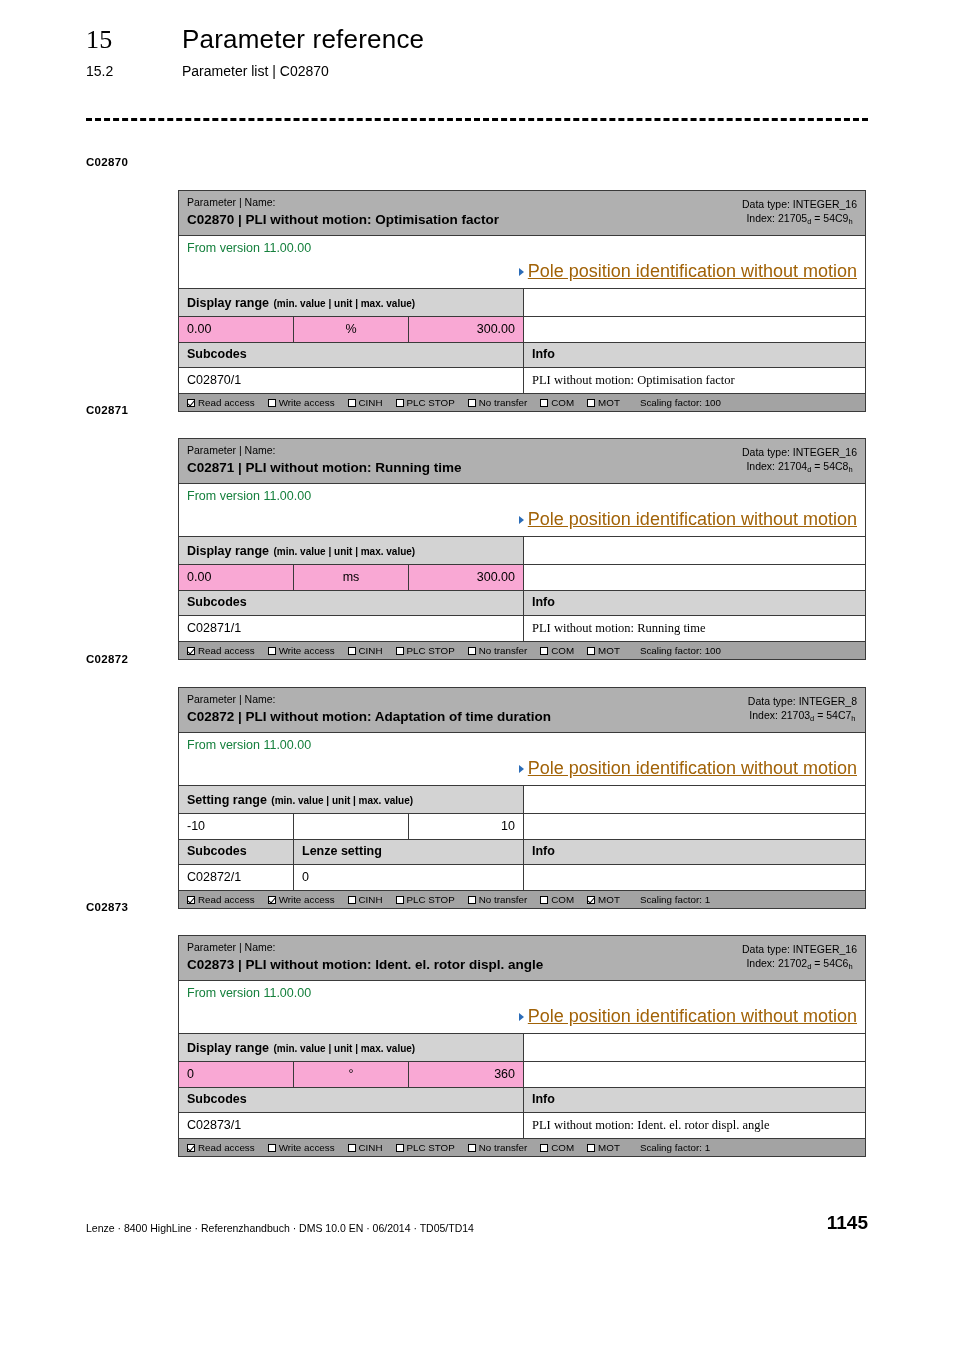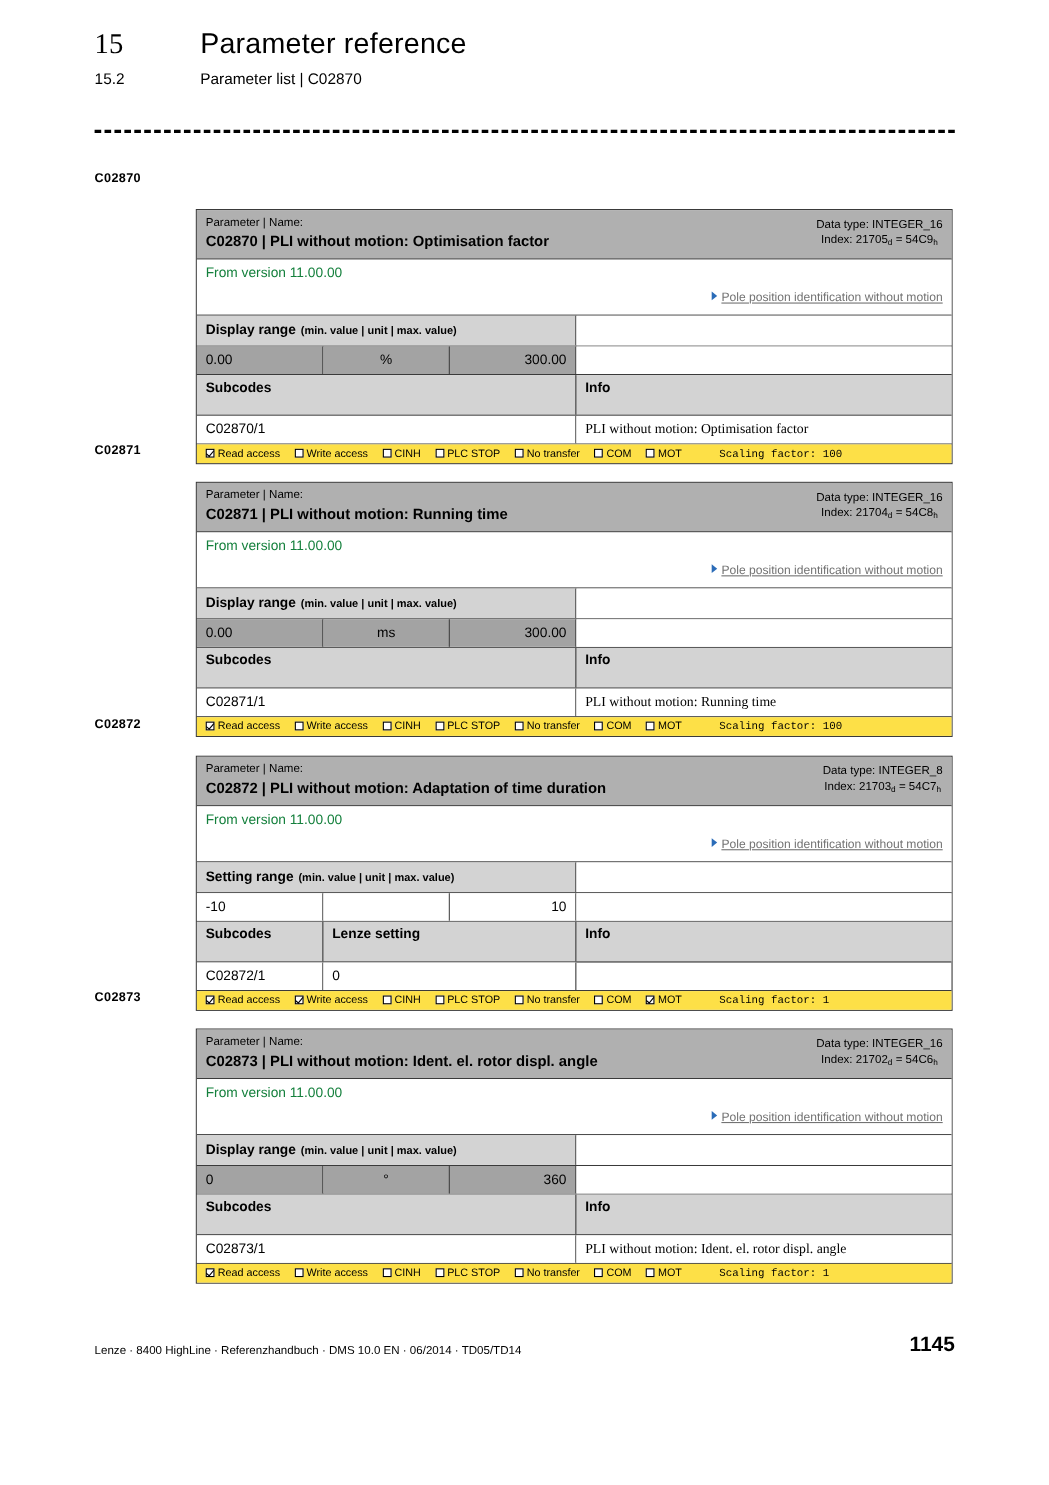--- a/index.html
+++ b/index.html
@@ -37,64 +37,64 @@
   .t-head-left .nm{font-size:13.5px;font-weight:bold;line-height:1.3;margin-top:2px;}
   .t-head-right{text-align:center;font-size:10.5px;line-height:1.35;padding-top:1px;}
   .t-head-right sub{font-size:7.5px;vertical-align:baseline;position:relative;top:2px;}
 
   .t-version{border-bottom:1px solid #3a3a3a;padding:4px 8px 5px 8px;background:#fff;}
   .t-version .ver{color:#15803d;font-size:12.5px;line-height:1.3;}
   .t-version .linkline{text-align:right;margin-top:4px;line-height:1.3;}
   .tri{display:inline-block;width:0;height:0;vertical-align:middle;
     border-left:5px solid #2b6cb8;border-top:4px solid transparent;
     border-bottom:4px solid transparent;margin-right:4px;position:relative;top:-1px;}
-  .t-version a{color:#737373;font-size:11px;text-decoration:underline;}
+  .t-version a{color:#a16207;font-size:18px;text-decoration:underline;}
 
   .t-range-head{display:flex;border-bottom:1px solid #3a3a3a;}
   .t-range-head .rh-left{width:345px;background:#d3d3d3;
     border-right:1px solid #3a3a3a;padding:4px 8px 5px 8px;box-sizing:border-box;}
   .rh-left .rh-t{font-size:12.5px;font-weight:bold;}
   .rh-left .rh-s{font-size:10px;font-weight:bold;}
   .t-range-head .rh-right{flex:1;background:#fff;}
 
   .t-range-vals{display:flex;border-bottom:1px solid #3a3a3a;}
   .t-range-vals .cell{padding:3px 8px 4px 8px;font-size:12.5px;box-sizing:border-box;
     border-right:1px solid #3a3a3a;height:25px;line-height:18px;}
   .t-range-vals .c-min{width:115px;}
   .t-range-vals .c-unit{width:115px;text-align:center;}
   .t-range-vals .c-max{width:115px;text-align:right;}
   .t-range-vals .c-rest{flex:1;border-right:none;background:#fff;}
-  .beige .c-min,.beige .c-unit,.beige .c-max{background:#a3a3a3;}
+  .beige .c-min,.beige .c-unit,.beige .c-max{background:#f9a8d4;}
   .plain .c-min,.plain .c-unit,.plain .c-max{background:#ffffff;}
 
   .t-sub-head{display:flex;background:#d3d3d3;border-bottom:1px solid #3a3a3a;}
   .t-sub-head .sh{padding:3px 8px 4px 8px;font-size:12.5px;font-weight:bold;
-    box-sizing:border-box;height:36px;line-height:17px;}
+    box-sizing:border-box;height:24px;line-height:17px;}
   .t-sub-head .sh-codes{width:345px;border-right:1px solid #3a3a3a;}
   .t-sub-head .sh-codes-narrow{width:115px;border-right:1px solid #3a3a3a;}
   .t-sub-head .sh-lenze{width:230px;border-right:1px solid #3a3a3a;}
   .t-sub-head .sh-info{flex:1;}
 
   .t-sub-row{display:flex;border-bottom:1px solid #3a3a3a;}
   .t-sub-row .sc{padding:3px 8px 4px 8px;font-size:12.5px;box-sizing:border-box;
     height:25px;line-height:18px;background:#fff;}
   .t-sub-row .sc-codes{width:345px;border-right:1px solid #3a3a3a;}
   .t-sub-row .sc-codes-narrow{width:115px;border-right:1px solid #3a3a3a;}
   .t-sub-row .sc-lenze{width:230px;border-right:1px solid #3a3a3a;}
   .t-sub-row .sc-info{flex:1;font-family:Liberation Serif, serif;}
 
   .t-access{display:flex;align-items:center;padding:3px 8px 3px 8px;
-    background:#fde047;font-size:9.8px;}
+    background:#a3a3a3;font-size:9.8px;}
   .t-access .flag{margin-right:13px;white-space:nowrap;}
   .t-access .box{display:inline-block;width:8px;height:8px;border:1px solid #000;
     margin-right:3px;position:relative;top:1px;box-sizing:border-box;background:#fff;}
   .t-access .box.on::after{content:"";position:absolute;left:1px;top:-1px;
     width:3px;height:6px;border:solid #000;border-width:0 1.3px 1.3px 0;
     transform:rotate(40deg);}
-  .t-access .scal{margin-left:21px;white-space:nowrap;font-family:Liberation Mono, monospace;}
+  .t-access .scal{margin-left:7px;white-space:nowrap;}
 
   
   .footer{position:absolute;left:86px;top:1212px;width:782px;
     display:flex;justify-content:space-between;align-items:flex-end;}
   .footer .fl{font-size:10.5px;}
   .footer .fr{font-size:19px;font-weight:bold;}
 </style>
 </head>
 <body>
 

